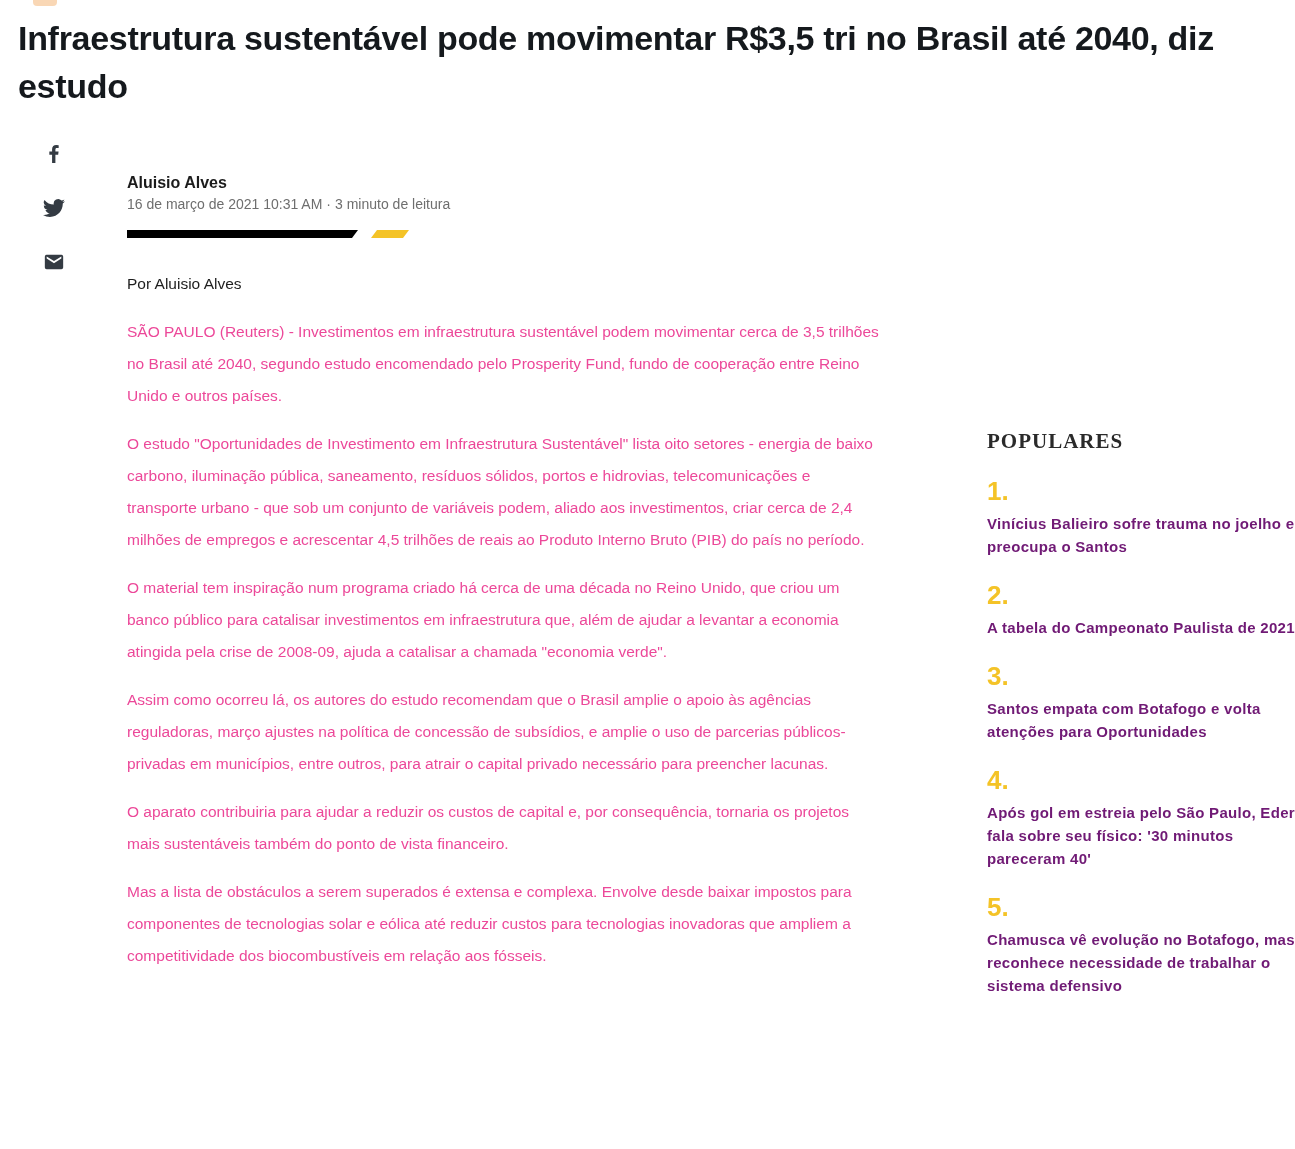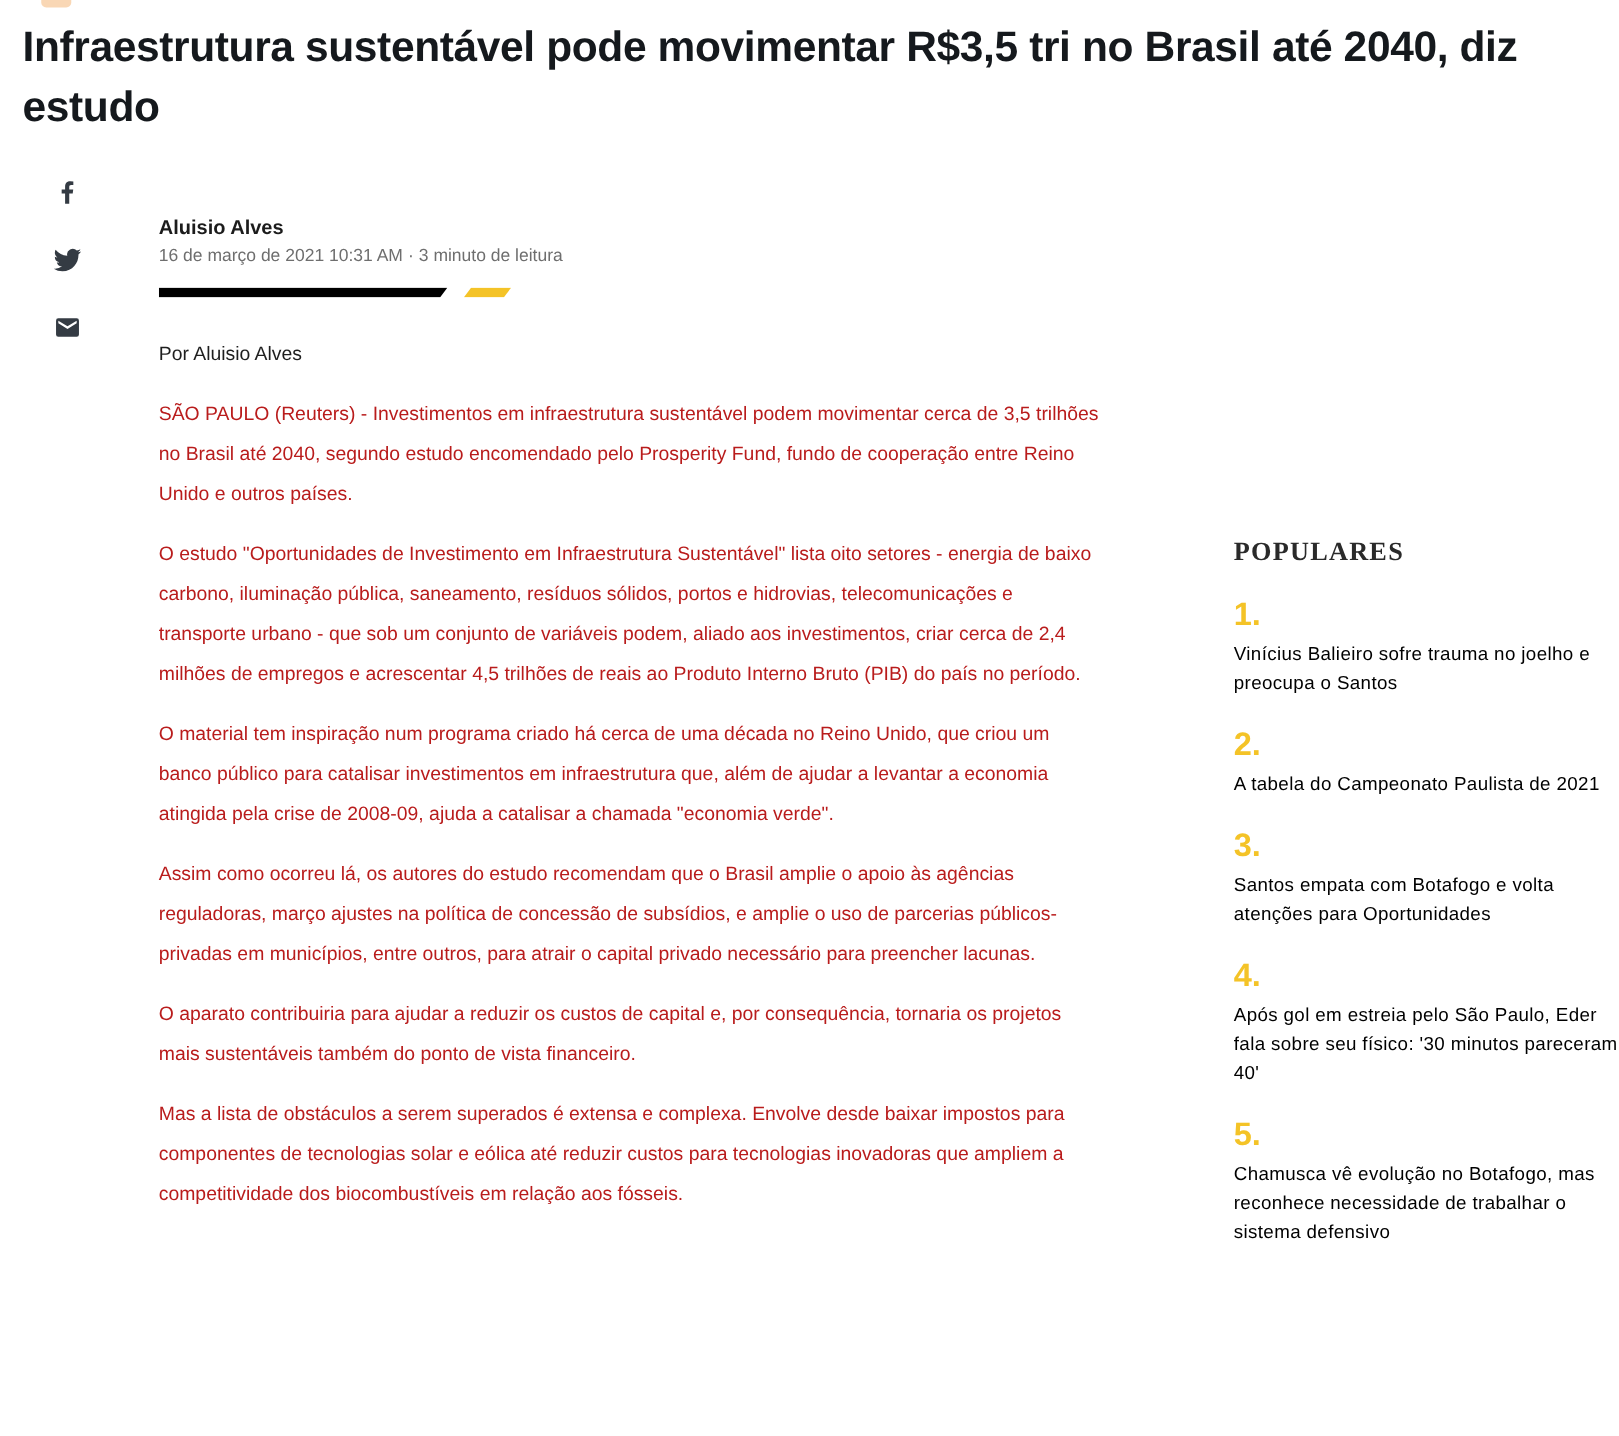--- a/index.html
+++ b/index.html
@@ -41,39 +41,39 @@
   .bar-black {
     width:231px; height:8px; background:#000;
     clip-path:polygon(0 0, 100% 0, calc(100% - 6px) 100%, 0 100%);
   }
   .bar-yellow {
     width:38px; height:8px; margin-left:13px;
     clip-path:polygon(6px 0, 100% 0, calc(100% - 6px) 100%, 0 100%);
   }
   .byline { margin-top:30px; font-size:15.5px; line-height:32px; }
   .article p.body-par {
-    margin-top:16px; font-size:15.5px; line-height:32px; color:#b91c1c;
+    margin-top:16px; font-size:15.5px; line-height:32px; color:#ec4899;
   }
   .article p.body-par:first-of-type { margin-top:14px; }
 
   
   .sidebar { position:absolute; left:987px; top:428px; width:308px; }
   .sidebar-title {
     font-family:"Liberation Serif", serif;
     font-size:21px; font-weight:700; letter-spacing:1px;
     color:#2a2a2a; line-height:26px;
   }
   .pop-item { cursor:pointer; }
   .pop-num {
     font-size:26px; font-weight:700; line-height:30px;
     margin-top:22px; margin-bottom:6px;
   }
   .pop-text {
-    font-size:15px; font-weight:400; line-height:23px;
-    color:#000000; letter-spacing:0.3px;
+    font-size:15px; font-weight:700; line-height:23px;
+    color:#701a75; letter-spacing:0.3px;
   }
 </style>
 </head>
 <body>
 
 <div class="logo-fragment"></div>
 
 <h1 class="headline">Infraestrutura sustentável pode movimentar R$3,5 tri no Brasil até 2040, diz estudo</h1>
 
 <div class="social-rail">

